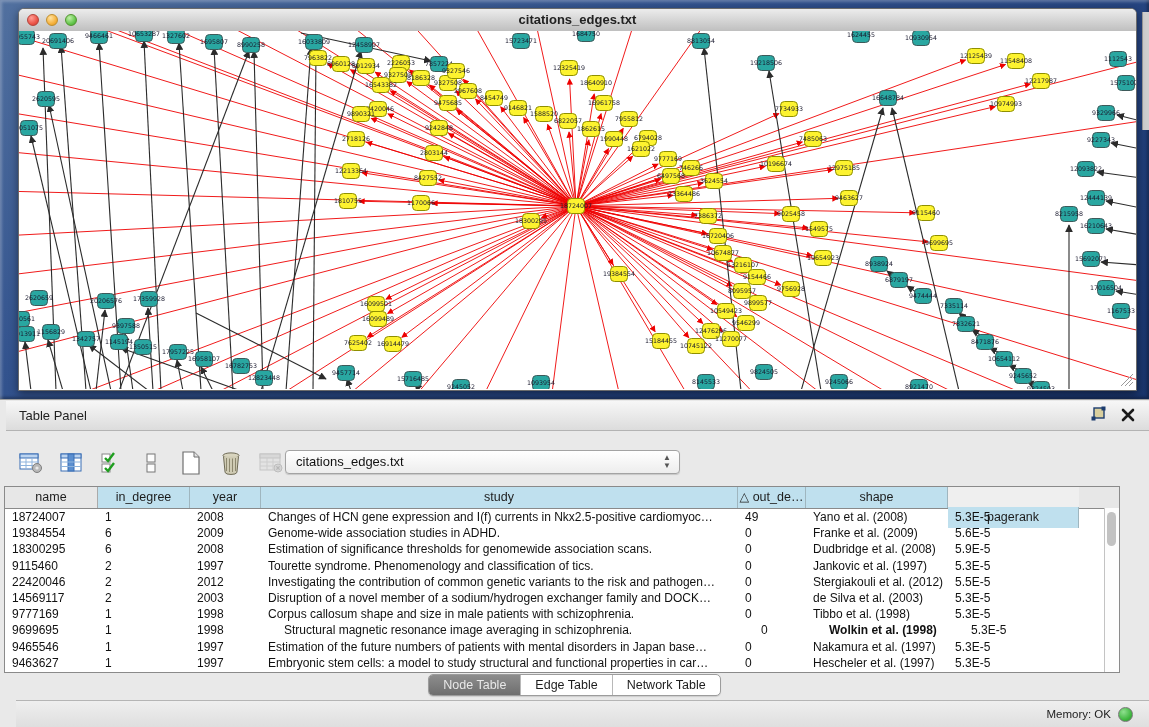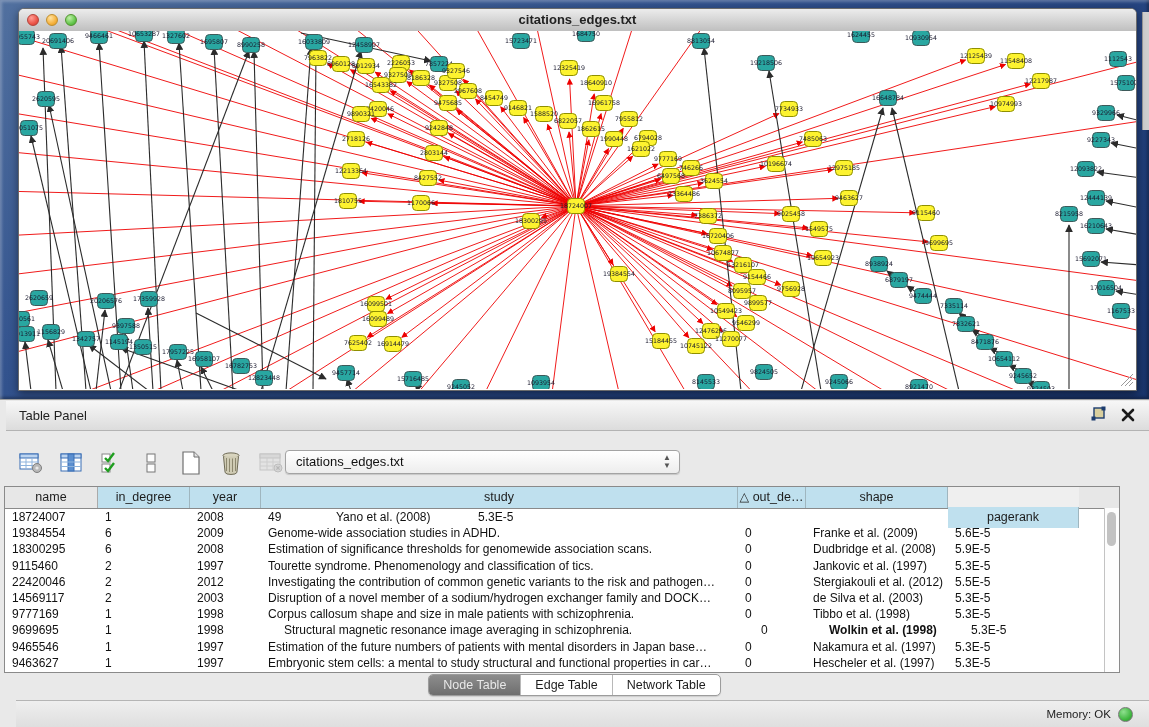--- a/index.html
+++ b/index.html
@@ -606,20 +606,21 @@
         <div class="th" style="width: 68px;">△ out_de…</div>
         <div class="th" style="width: 142px;">shape</div>
         <div class="th" style="width: 131px; margin-top: 20px;">pagerank</div>
         <div class="th gray" style="width: 40px; border-right: none;"></div>
       </div>
     <div class="tbl-body" id="tblbody">
         <div class="row">
           <div class="cell" style="width: 93px;">18724007</div>
           <div class="cell" style="width: 92px;">1</div>
           <div class="cell" style="width: 71px;">2008</div>
+          <div class="cell" style="width: 477px;">Changes of HCN gene expression and I(f) currents in Nkx2.5-positive cardiomyoc…</div>
           <div class="cell" style="width: 68px;">49</div>
           <div class="cell" style="width: 142px;">Yano et al. (2008)</div>
           <div class="cell" style="width: 131px;">5.3E-5</div>
         </div>
         <div class="row">
           <div class="cell" style="width: 93px;">19384554</div>
           <div class="cell" style="width: 92px;">6</div>
           <div class="cell" style="width: 71px;">2009</div>
           <div class="cell" style="width: 477px;">Genome-wide association studies in ADHD.</div>
           <div class="cell" style="width: 68px;">0</div>
@@ -686,21 +687,21 @@
           <div class="cell" style="width: 71px;">1997</div>
           <div class="cell" style="width: 477px;">Estimation of the future numbers of patients with mental disorders in Japan base…</div>
           <div class="cell" style="width: 68px;">0</div>
           <div class="cell" style="width: 142px;">Nakamura et al. (1997)</div>
           <div class="cell" style="width: 131px;">5.3E-5</div>
         </div>
         <div class="row">
           <div class="cell" style="width: 93px;">9463627</div>
           <div class="cell" style="width: 92px;">1</div>
           <div class="cell" style="width: 71px;">1997</div>
-          <div class="cell" style="width: 477px;">Embryonic stem cells: a mental to study structural and functional properties in car…</div>
+          <div class="cell" style="width: 477px;">Embryonic stem cells: a model to study structural and functional properties in car…</div>
           <div class="cell" style="width: 68px;">0</div>
           <div class="cell" style="width: 142px;">Hescheler et al. (1997)</div>
           <div class="cell" style="width: 131px;">5.3E-5</div>
         </div>
       </div>
     <div class="vscroll">
       <div class="vthumb"></div>
     </div>
   </div>
 

